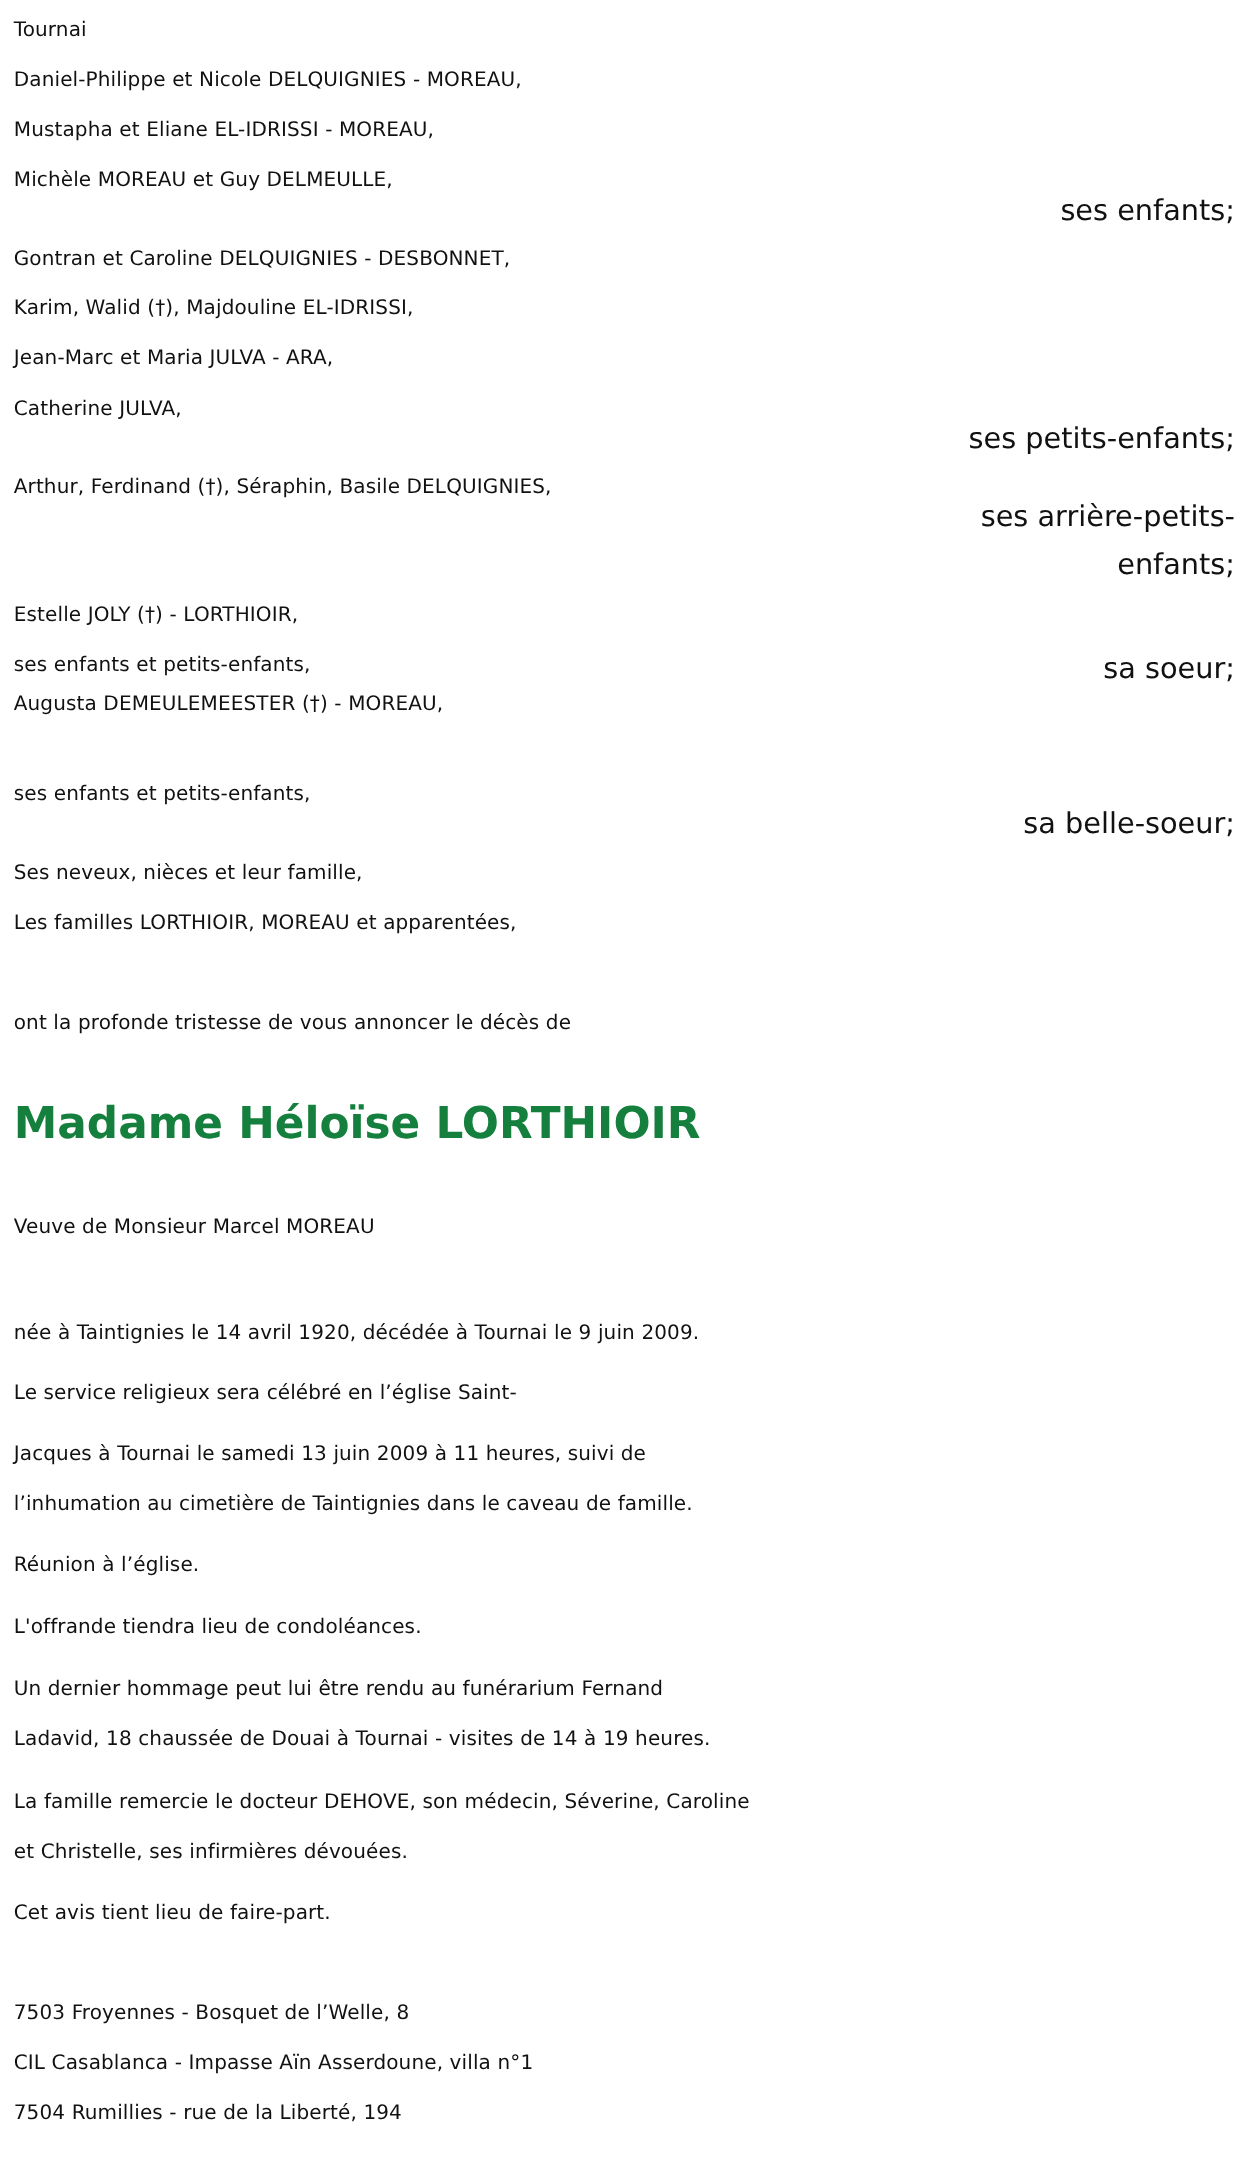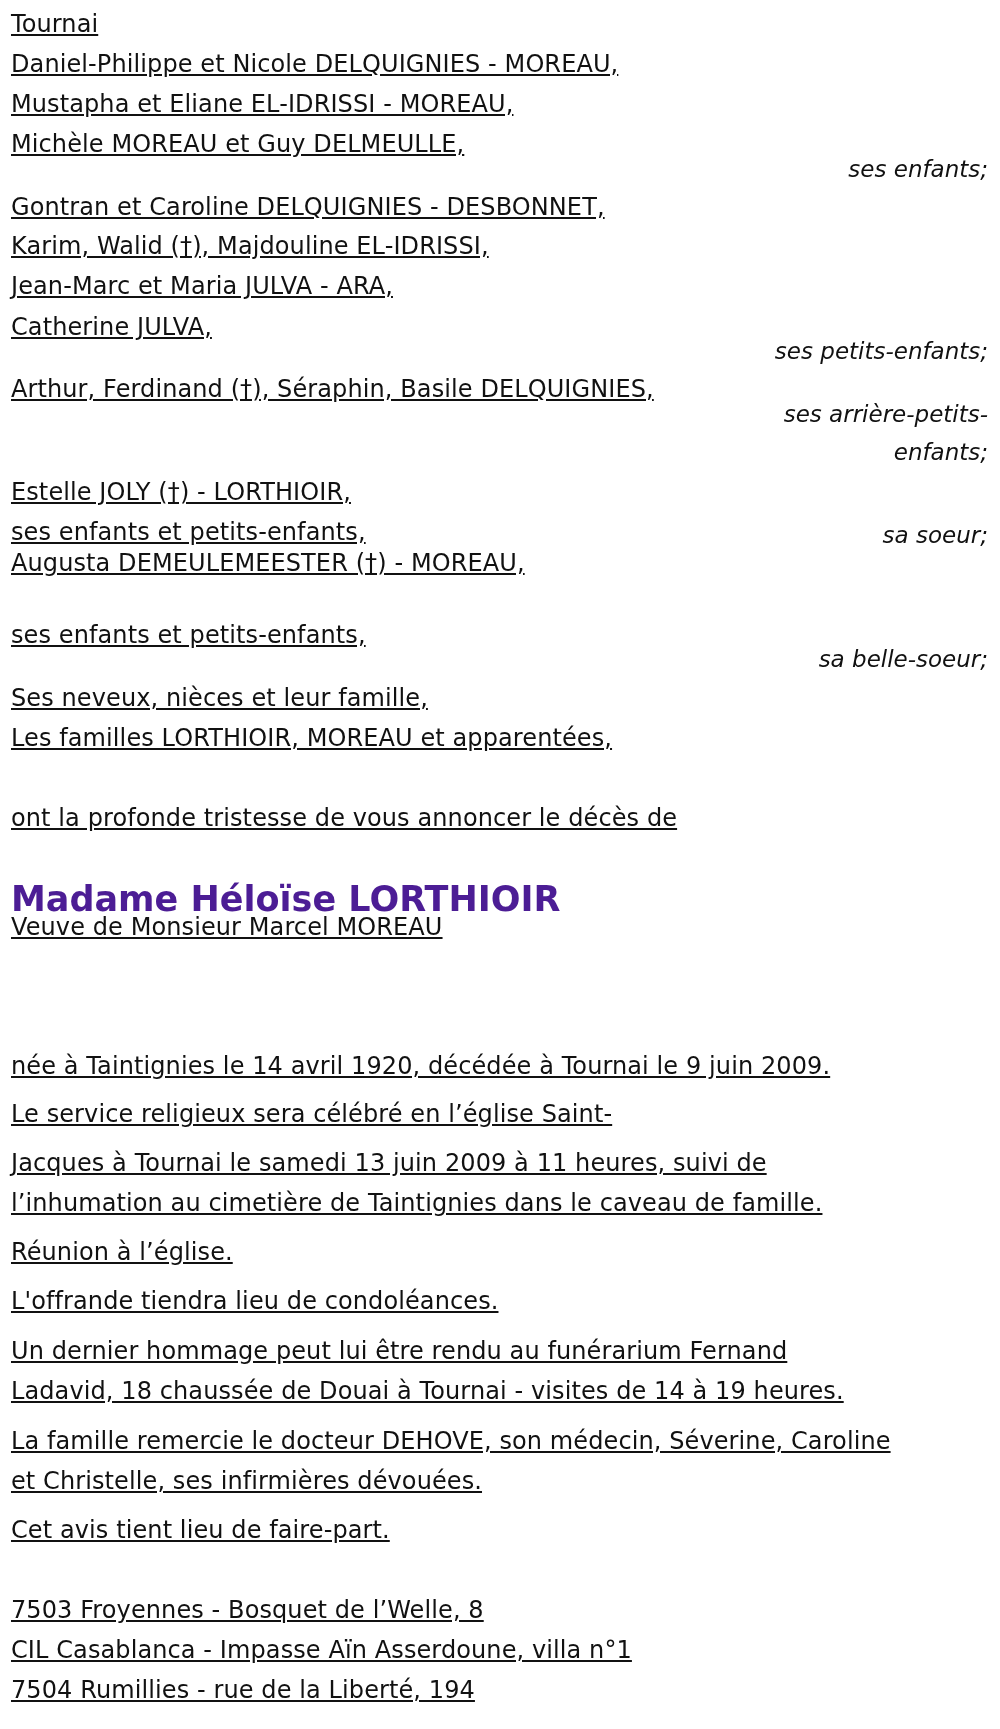--- a/index.html
+++ b/index.html
@@ -1,30 +1,30 @@
 <!DOCTYPE html>
 <html><head>
 <meta charset="utf-8">
 <style>
   html, body { margin: 0; padding: 0; background: #ffffff; }
   body {
     width: 1000px; height: 1729px; position: relative; overflow: hidden;
     font-family: "DejaVu Sans", sans-serif; color: #111111;
   }
   .line {
-    position: absolute; left: 11px; font-size: 24px; line-height: 30px;
-    white-space: nowrap; letter-spacing: 0.1px; text-decoration: underline;
+    position: absolute; left: 11px; font-size: 16px; line-height: 30px;
+    white-space: nowrap; letter-spacing: 0.1px;
   }
   .rel {
     position: absolute; right: 12px; font-size: 23px; line-height: 30px;
-    font-style: italic; white-space: nowrap; text-align: left;
+    white-space: nowrap; text-align: left;
   }
   .heading {
     position: absolute; left: 11px; font-size: 35px; line-height: 44px;
-    font-weight: bold; white-space: nowrap; color: #4c1d95;
+    font-weight: bold; white-space: nowrap; color: #15803d;
   }
 </style>
 </head>
 <body>
 
 <div>
 
   <div class="line" style="top:9px">Tournai</div>
 
   <div class="line" style="top:49px">Daniel-Philippe et Nicole DELQUIGNIES - MOREAU,</div>
@@ -50,21 +50,21 @@
   <div class="line" style="top:620px">ses enfants et petits-enfants,</div>
   <div class="rel" style="top:644px">sa belle-soeur;</div>
 
   <div class="line" style="top:683px">Ses neveux, nièces et leur famille,</div>
   <div class="line" style="top:723px">Les familles LORTHIOIR, MOREAU et apparentées,</div>
 
   <div class="line" style="top:803px">ont la profonde tristesse de vous annoncer le décès de</div>
 
   <div class="heading" style="top:877px">Madame Héloïse LORTHIOIR</div>
 
-  <div class="line" style="top:912px">Veuve de Monsieur Marcel MOREAU</div>
+  <div class="line" style="top:966px">Veuve de Monsieur Marcel MOREAU</div>
 
   <div class="line" style="top:1051px">née à Taintignies le 14 avril 1920, décédée à Tournai le 9 juin 2009.</div>
   <div class="line" style="top:1099px">Le service religieux sera célébré en l’église Saint-</div>
   <div class="line" style="top:1148px">Jacques à Tournai le samedi 13 juin 2009 à 11 heures, suivi de</div>
   <div class="line" style="top:1188px">l’inhumation au cimetière de Taintignies dans le caveau de famille.</div>
   <div class="line" style="top:1237px">Réunion à l’église.</div>
   <div class="line" style="top:1286px">L'offrande tiendra lieu de condoléances.</div>
   <div class="line" style="top:1336px">Un dernier hommage peut lui être rendu au funérarium Fernand</div>
   <div class="line" style="top:1376px">Ladavid, 18 chaussée de Douai à Tournai - visites de 14 à 19 heures.</div>
   <div class="line" style="top:1426px">La famille remercie le docteur DEHOVE, son médecin, Séverine, Caroline</div>

